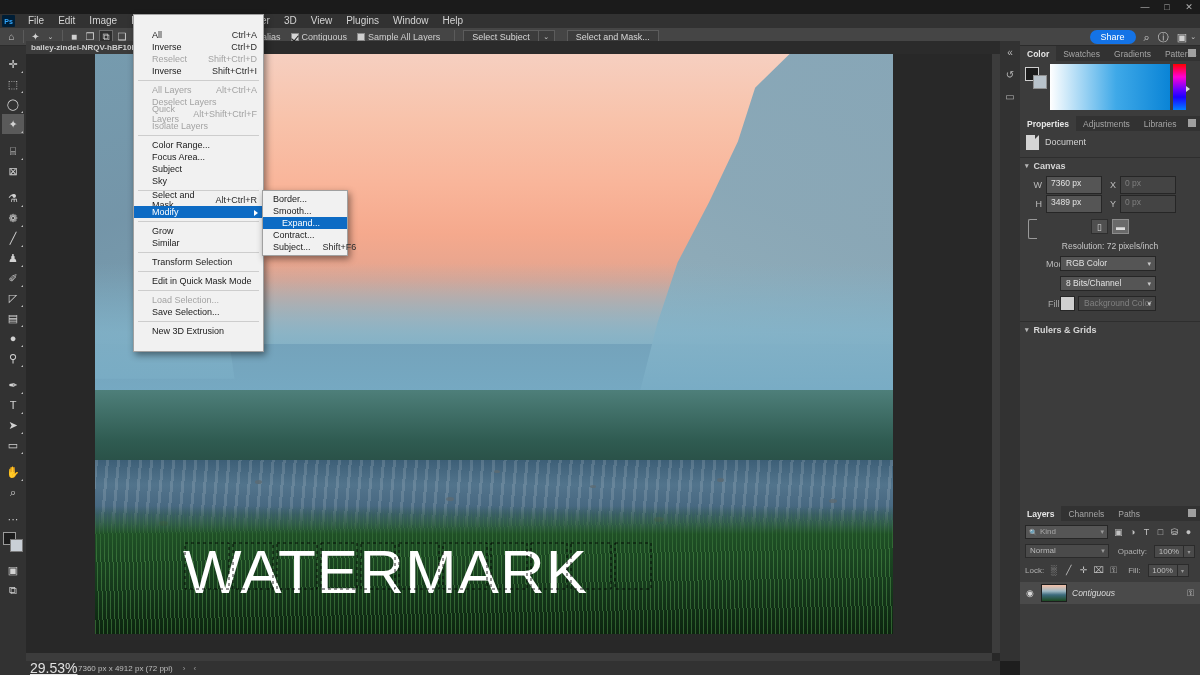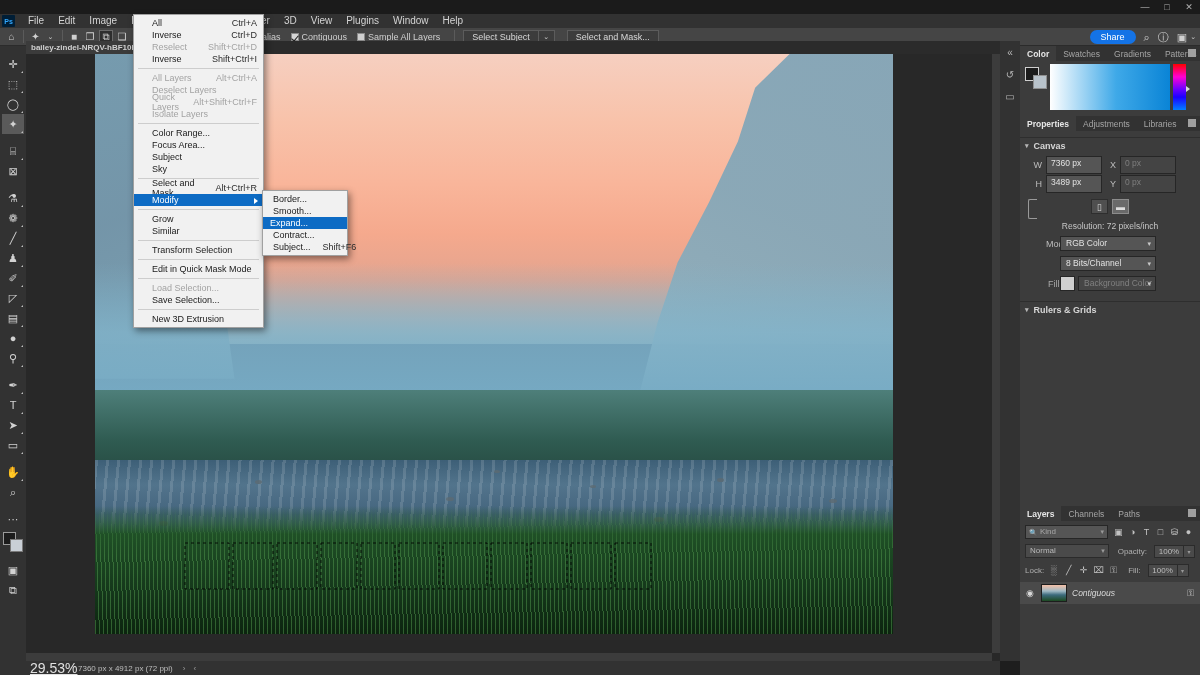--- a/index.html
+++ b/index.html
@@ -195,21 +195,21 @@
   .lock-label{ font-size:8px;color:#b0b0b0;}
   .layer-item{ display:flex;align-items:center;height:22px;background:#4a4a4a;margin-top:4px;
      padding-left:4px;gap:5px;}
   .eye{ width:12px;height:12px;display:flex;align-items:center;justify-content:center;
      color:#d8d8d8;font-size:9px;}
   .lthumb{ width:26px;height:18px;border:1px solid #1d1d1d;overflow:hidden;position:relative;}
   .lname{ font-size:8.5px;color:#d8d8d8;font-style:italic;flex:1;}
   .llock{ color:#cfcfcf;font-size:9px;margin-right:6px;}
   
   #selectmenu{ position:absolute;left:133px;top:14px;width:131px;background:#f1f1f1;
-     border:1px solid #a0a0a0;box-shadow:2px 3px 7px rgba(0,0,0,.45);z-index:60;padding:2px 0;}
+     border:1px solid #a0a0a0;box-shadow:2px 3px 7px rgba(0,0,0,.45);z-index:60;padding:14px 0;}
   .mi{ display:flex;align-items:center;height:12px;padding:0 6px 0 18px;font-size:9px;color:#1a1a1a;
      justify-content:space-between;position:relative;}
   .mi.dis{ color:#a3a3a3; }
   .mi.hl{ background:#0d6bc4;color:#fff; }
   .mi .sc{ font-size:9px;color:#2b2b2b;padding-left:12px;}
   .mi.dis .sc{ color:#a3a3a3;}
   .mi .arrow{ position:absolute;right:5px;top:3.5px;width:0;height:0;
      border-top:3px solid transparent;border-bottom:3px solid transparent;border-left:4px solid #333;}
   .mi.hl .arrow{ border-left-color:#fff;}
   .msep{ height:1px;background:#cdcdcd;margin:3px 4px;}
@@ -433,20 +433,21 @@
           <div class="rock" style="left: 62%; top: 25%; width: 6px; height: 3px;"></div>
           <div class="rock" style="left: 70%; top: 58%; width: 10px; height: 5px;"></div>
           <div class="rock" style="left: 78%; top: 18%; width: 7px; height: 4px;"></div>
           <div class="rock" style="left: 85%; top: 70%; width: 11px; height: 6px;"></div>
           <div class="rock" style="left: 92%; top: 40%; width: 8px; height: 4px;"></div>
           <div class="rock" style="left: 15%; top: 88%; width: 9px; height: 5px;"></div>
           <div class="rock" style="left: 50%; top: 10%; width: 6px; height: 3px;"></div>
         </div>
       <div class="grass"></div>
     </div>
+    <div id="watermark">WATERMARK</div>
     <svg id="wm-ants" viewBox="0 0 474 58">
         <rect x="4" y="6" width="44" height="46" fill="none" stroke="#000" stroke-width="1" stroke-dasharray="3 3" opacity="0.85"></rect>
         <rect x="52" y="6" width="40" height="46" fill="none" stroke="#000" stroke-width="1" stroke-dasharray="3 3" opacity="0.85"></rect>
         <rect x="96" y="6" width="40" height="46" fill="none" stroke="#000" stroke-width="1" stroke-dasharray="3 3" opacity="0.85"></rect>
         <rect x="140" y="6" width="36" height="46" fill="none" stroke="#000" stroke-width="1" stroke-dasharray="3 3" opacity="0.85"></rect>
         <rect x="180" y="6" width="34" height="46" fill="none" stroke="#000" stroke-width="1" stroke-dasharray="3 3" opacity="0.85"></rect>
         <rect x="218" y="6" width="40" height="46" fill="none" stroke="#000" stroke-width="1" stroke-dasharray="3 3" opacity="0.85"></rect>
         <rect x="262" y="6" width="44" height="46" fill="none" stroke="#000" stroke-width="1" stroke-dasharray="3 3" opacity="0.85"></rect>
         <rect x="310" y="6" width="36" height="46" fill="none" stroke="#000" stroke-width="1" stroke-dasharray="3 3" opacity="0.85"></rect>
         <rect x="350" y="6" width="36" height="46" fill="none" stroke="#000" stroke-width="1" stroke-dasharray="3 3" opacity="0.85"></rect>
@@ -492,20 +493,24 @@
     <div id="huemark"></div>
   </div>
 
   <div class="panel" id="proppanel">
     <div class="panel-tabs" id="proptabs-host">
       <div class="ptab active">Properties</div>
         <div class="ptab">Adjustments</div>
         <div class="ptab">Libraries</div>
         <div class="panel-menu"></div>
     </div>
+    <div class="doc-row">
+      <div class="doc-ico"></div>
+      <span style="font-size:9px;color:#d2d2d2">Document</span>
+    </div>
     <div class="panel-div"></div>
     <div class="sec-head">
       <span class="tw">▾</span>
       <span>Canvas</span>
     </div>
     <div style="position:relative">
       <div class="link-ico"></div>
       <div class="field-row">
         <span class="flabel">W</span>
         <div class="fval">7360 px</div>
@@ -685,21 +690,21 @@
 </div>
 
 <div id="modifysub">
   <div id="modifysub-host">
       <div class="mi" style="padding-left: 10px;">
         <span>Border...</span>
       </div>
       <div class="mi" style="padding-left: 10px;">
         <span>Smooth...</span>
       </div>
-      <div class="mi hl" style="padding-left: 7px;">
+      <div class="mi hl" style="padding-left: 19px;">
         <span>Expand...</span>
       </div>
       <div class="mi" style="padding-left: 10px; text-align: center;">
         <span>Contract...</span>
       </div>
       <div class="mi" style="padding-left: 10px;">
         <span>Subject...</span>
         <span class="sc">Shift+F6</span>
       </div>
     </div>

